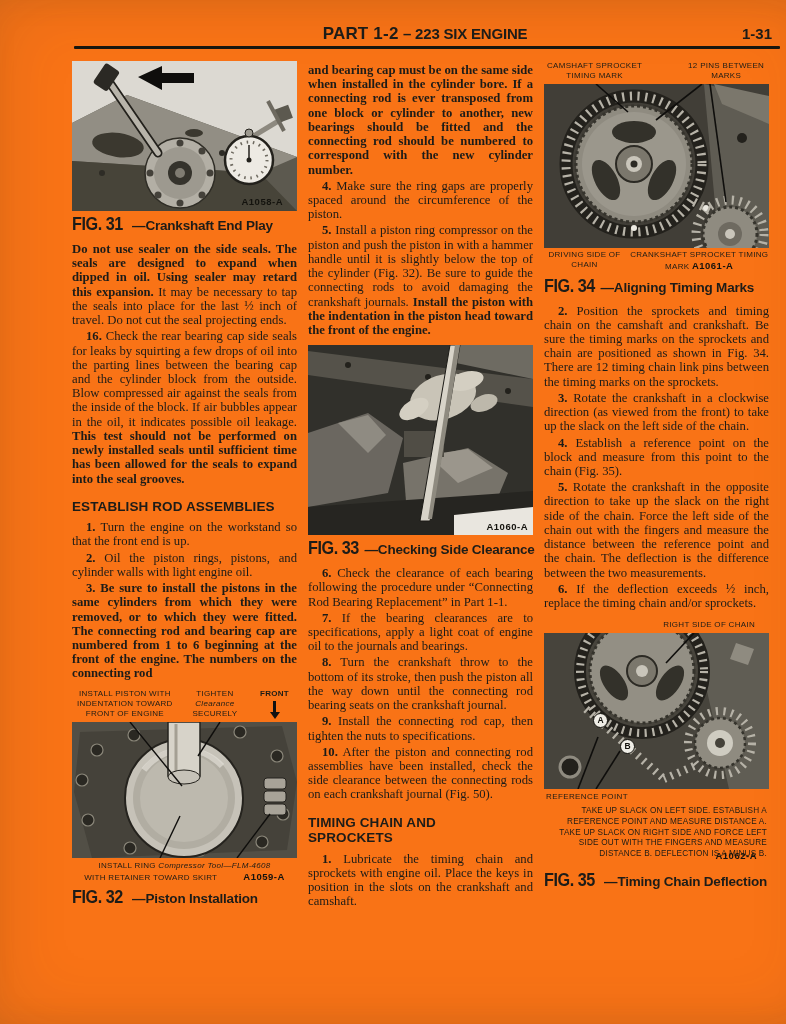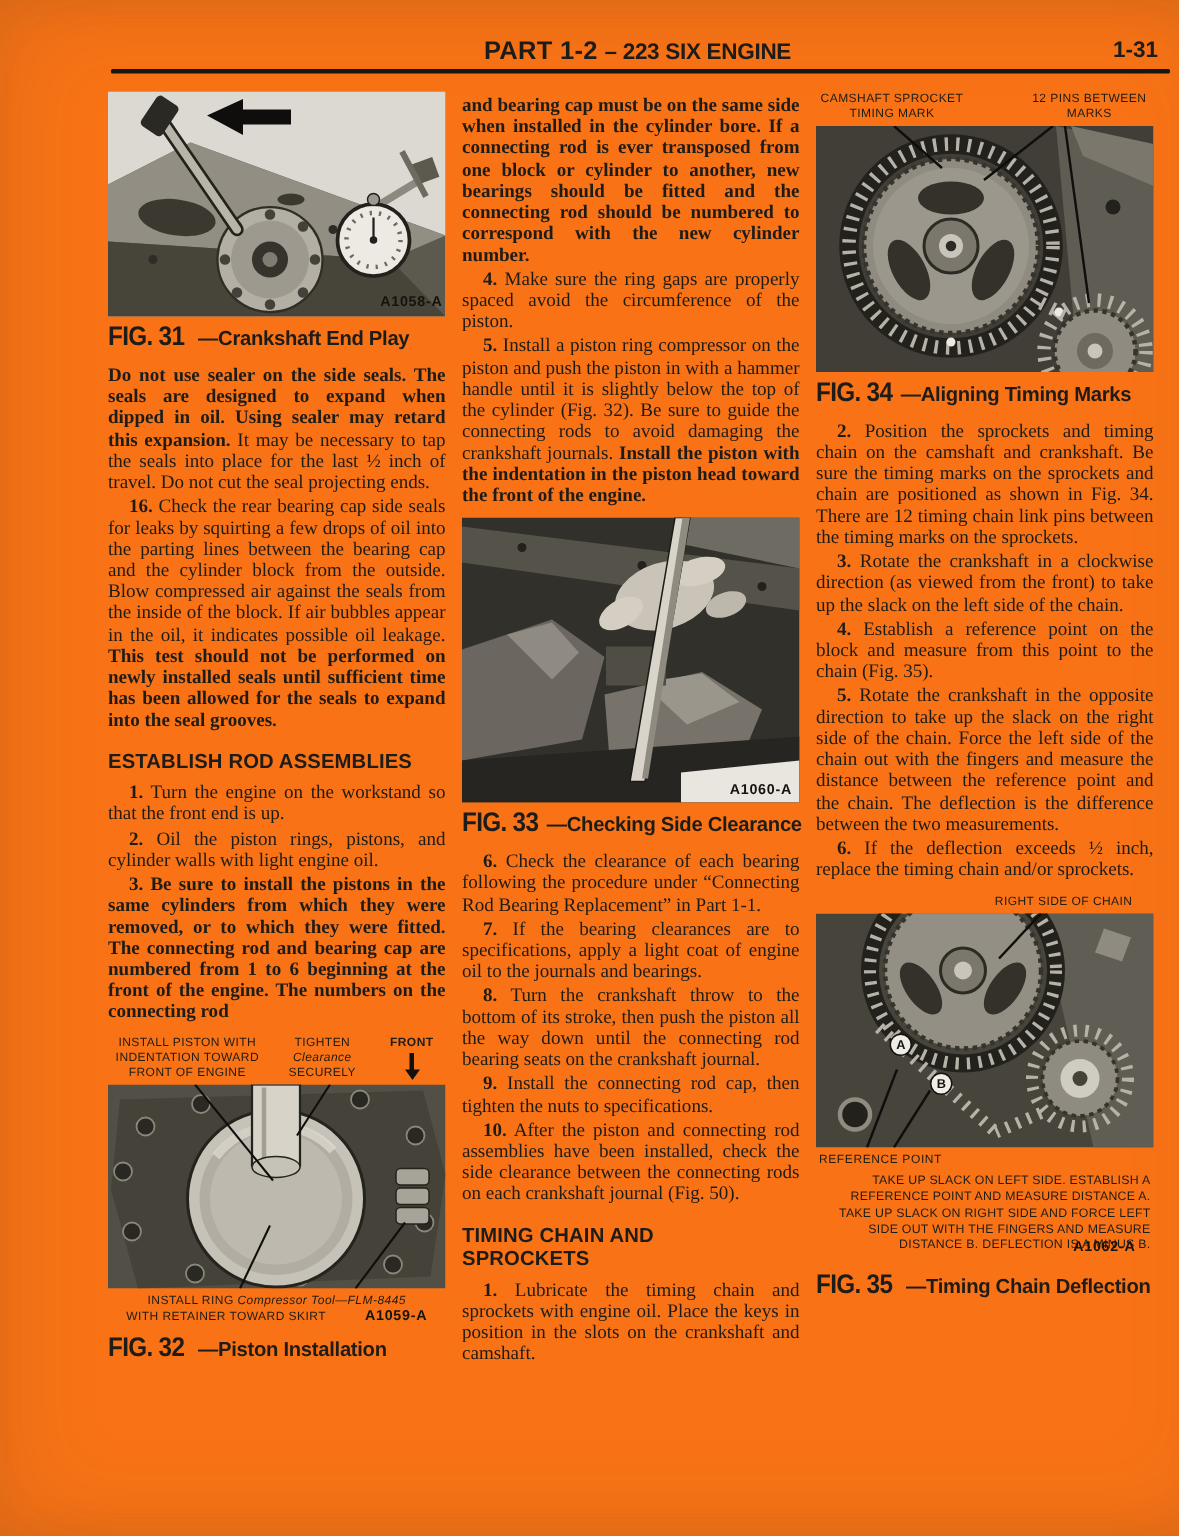--- a/index.html
+++ b/index.html
@@ -116,21 +116,21 @@
           <polygon points="66,16 90,5 90,12 122,12 122,22 90,22 90,29" fill="#0f0e0c"></polygon>
           <line x1="180" y1="76" x2="213" y2="56" stroke="#8d897f" stroke-width="5"></line>
           <rect x="203" y="46" width="16" height="14" fill="#5c594f" transform="rotate(-20 211 53)"></rect>
           <line x1="196" y1="40" x2="212" y2="70" stroke="#6e6a60" stroke-width="4"></line>
           <circle cx="177" cy="99" r="24" fill="#edeae3" stroke="#23211c" stroke-width="2.5"></circle>
           <circle cx="177" cy="99" r="18" fill="none" stroke="#6e6a60" stroke-width="3" stroke-dasharray="1.5,4.8"></circle>
           <circle cx="177" cy="99" r="2.5" fill="#23211c"></circle>
           <line x1="177" y1="99" x2="177" y2="84" stroke="#23211c" stroke-width="1.5"></line>
           <circle cx="177" cy="72" r="4" fill="#9d998f" stroke="#23211c"></circle>
         </svg>
-        <span class="overlay code" style="right:2px;bottom:5px;text-align:center;">A1058-A</span>
+        <span class="overlay code" style="right:14px;bottom:5px;text-align:center;">A1058-A</span>
       </div>
       <p class="figcap"><span class="fc-num">FIG. 31</span><span class="fc-txt"> —Crankshaft End Play</span></p>
 
       <p class="body"><span class="b">Do not use sealer on the side seals. The seals are designed to expand when dipped in oil. Using sealer may retard this expansion.</span><span> It may be necessary to tap the seals into place for the last ½ inch of travel. Do not cut the seal projecting ends.</span></p>
       <p class="body indent"><span class="num">16.</span><span> Check the rear bearing cap side seals for leaks by squirting a few drops of oil into the parting lines between the bearing cap and the cylinder block from the outside. Blow compressed air against the seals from the inside of the block. If air bubbles appear in the oil, it indicates possible oil leakage. </span><span class="b">This test should not be performed on newly installed seals until sufficient time has been allowed for the seals to expand into the seal grooves.</span></p>
 
       <h2 class="sec">ESTABLISH ROD ASSEMBLIES</h2>
 
       <p class="body indent"><span class="num">1.</span><span> Turn the engine on the workstand so that the front end is up.</span></p>
       <p class="body indent"><span class="num">2.</span><span> Oil the piston rings, pistons, and cylinder walls with light engine oil.</span></p>
@@ -180,35 +180,35 @@
           <line x1="58" y1="0" x2="110" y2="64" stroke="#0f0e0c" stroke-width="1.4"></line>
           <line x1="148" y1="0" x2="126" y2="34" stroke="#0f0e0c" stroke-width="1.4"></line>
           <line x1="88" y1="136" x2="108" y2="94" stroke="#0f0e0c" stroke-width="1.4"></line>
           <line x1="165" y1="136" x2="198" y2="92" stroke="#0f0e0c" stroke-width="1.4"></line>
         </svg>
       </div>
 
       <div class="f32-bottom">
         <div class="small-lbl">
           <span>INSTALL RING</span>
-          <span class="i">Compressor Tool—FLM-8445</span>
+          <span class="i">Compressor Tool—FLM-4608</span>
         </div>
         <div class="small-lbl row2">
           <span>WITH RETAINER TOWARD SKIRT</span>
           <span class="code">A1059-A</span>
         </div>
       </div>
       <p class="figcap"><span class="fc-num">FIG. 32</span><span class="fc-txt"> —Piston Installation</span></p>
 
     </section>
 
     <section class="col">
 
       <p class="body"><span class="b">and bearing cap must be on the same side when installed in the cylinder bore. If a connecting rod is ever transposed from one block or cylinder to another, new bearings should be fitted and the connecting rod should be numbered to correspond with the new cylinder number.</span></p>
-      <p class="body indent"><span class="num">4.</span><span> Make sure the ring gaps are properly spaced avoid the circumference of the piston.</span></p>
+      <p class="body indent"><span class="num">4.</span><span> Make sure the ring gaps are properly spaced around the circumference of the piston.</span></p>
       <p class="body indent"><span class="num">5.</span><span> Install a piston ring compressor on the piston and push the piston in with a hammer handle until it is slightly below the top of the cylinder (Fig. 32). Be sure to guide the connecting rods to avoid damaging the crankshaft journals. </span><span class="b">Install the piston with the indentation in the piston head toward the front of the engine.</span></p>
 
       <div class="figwrap" style="margin-top:8px;">
         <svg viewBox="0 0 225 190">
           <rect width="225" height="190" fill="#31302b"></rect>
           <path d="M0,6 L225,34 L225,62 L0,30 Z" fill="#55524a"></path>
           <path d="M148,0 L225,0 L225,34 L148,18 Z" fill="#6e6b62"></path>
           <circle cx="40" cy="20" r="3" fill="#23211c"></circle>
             <circle cx="120" cy="32" r="3" fill="#23211c"></circle>
           <circle cx="200" cy="46" r="3" fill="#23211c"></circle>
@@ -271,20 +271,27 @@
           <circle cx="186" cy="150" r="12" fill="#6e6a60"></circle>
           <circle cx="186" cy="150" r="5" fill="#c9c5ba"></circle>
           <circle cx="162" cy="124" r="3" fill="#ece9e1"></circle>
           <line x1="150" y1="118" x2="166" y2="126" stroke="#b6b2a7" stroke-width="9" stroke-dasharray="2.2,5.5"></line>
           <line x1="52" y1="0" x2="84" y2="28" stroke="#0f0e0c" stroke-width="1.6"></line>
           <line x1="158" y1="0" x2="112" y2="36" stroke="#0f0e0c" stroke-width="1.6"></line>
           <line x1="166" y1="0" x2="182" y2="118" stroke="#0f0e0c" stroke-width="1.6"></line>
         </svg>
       </div>
 
+      <div class="f34-bottom">
+        <div class="small-lbl">DRIVING SIDE OF CHAIN</div>
+        <div class="small-lbl">
+          <span>CRANKSHAFT SPROCKET TIMING MARK</span>
+          <span class="code">A1061-A</span>
+        </div>
+      </div>
       <p class="figcap"><span class="fc-num">FIG. 34</span><span class="fc-txt">—Aligning Timing Marks</span></p>
 
       <p class="body indent"><span class="num">2.</span><span> Position the sprockets and timing chain on the camshaft and crankshaft. Be sure the timing marks on the sprockets and chain are positioned as shown in Fig. 34. There are 12 timing chain link pins between the timing marks on the sprockets.</span></p>
       <p class="body indent"><span class="num">3.</span><span> Rotate the crankshaft in a clockwise direction (as viewed from the front) to take up the slack on the left side of the chain.</span></p>
       <p class="body indent"><span class="num">4.</span><span> Establish a reference point on the block and measure from this point to the chain (Fig. 35).</span></p>
       <p class="body indent"><span class="num">5.</span><span> Rotate the crankshaft in the opposite direction to take up the slack on the right side of the chain. Force the left side of the chain out with the fingers and measure the distance between the reference point and the chain. The deflection is the difference between the two measurements.</span></p>
       <p class="body indent"><span class="num">6.</span><span> If the deflection exceeds ½ inch, replace the timing chain and/or sprockets.</span></p>
 
       <div class="small-lbl right-side-lbl">RIGHT SIDE OF CHAIN</div>
 

